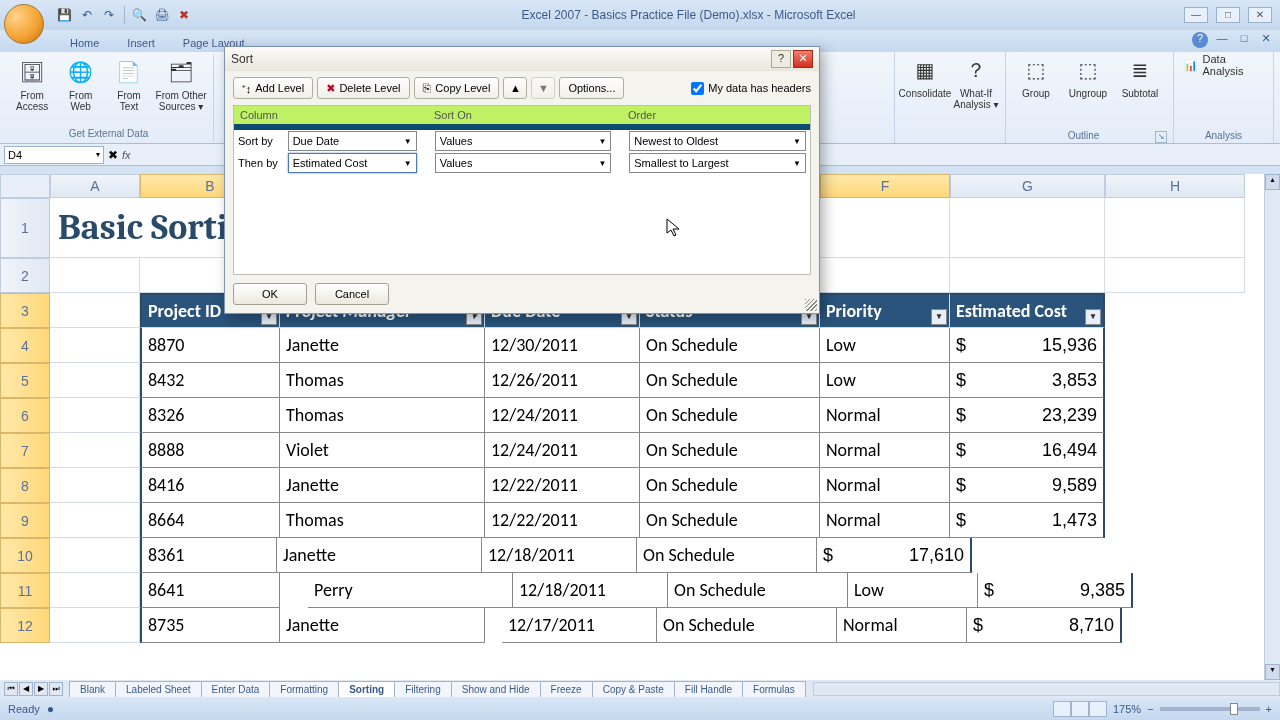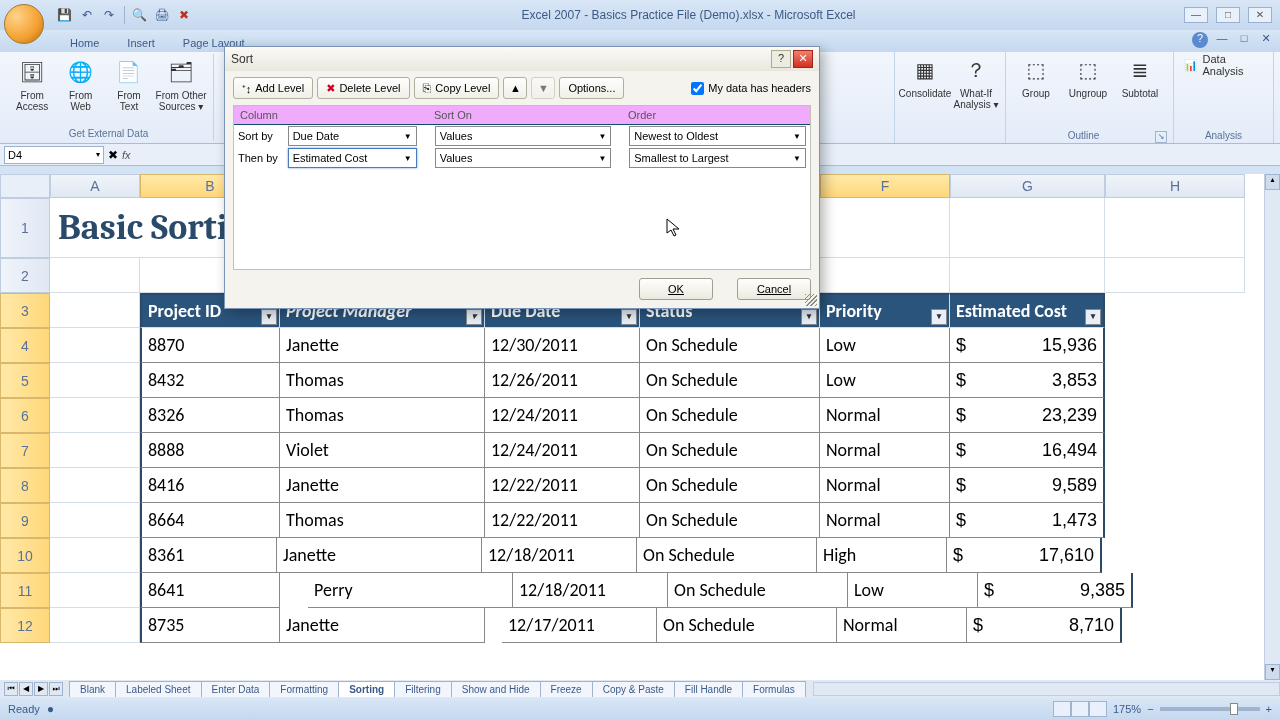--- a/index.html
+++ b/index.html
@@ -64,29 +64,29 @@
 .dlg-title-text { flex: 1; }
 .dlg-title-btn { width: 20px; height: 18px; border: 1px solid #b0a98e; margin-left: 2px; text-align: center; font-size: 11px; line-height: 15px; }
 .dlg-close { background: linear-gradient(#f08070,#d03020); color: #fff; border-color: #a02818; }
 .dlg-help { background: #edece3; }
 .dlg-toolbar { padding: 6px 8px; display: flex; gap: 4px; align-items: center; }
 .dlg-btn { height: 22px; padding: 0 8px; border: 1px solid #b0b0a0; background: linear-gradient(#fefefe,#f0efe8); border-radius: 3px; font-size: 11px; display: flex; align-items: center; gap: 4px; }
 .dlg-arrow { width: 24px; justify-content: center; }
 .dlg-check { margin-left: auto; display: flex; align-items: center; gap: 4px; font-size: 11px; }
 .dlg-check input { width: 13px; height: 13px; }
 .dlg-grid { margin: 0 8px; border: 1px solid #c0c0b8; background: #fff; }
-.dlg-headrow { display: flex; background: #f0abfc; border-bottom: 1px solid #0c4a6e; }
+.dlg-headrow { display: flex; background: #bef264; border-bottom: 6px solid #0c4a6e; }
 .dlg-headcell { font-size: 11px; padding: 3px 6px; color: #555; }
 .dlg-row { display: flex; padding: 1px 4px; gap: 4px; align-items: center; }
 .dlg-lbl { font-size: 11px; width: 46px; }
 .dlg-select { height: 20px; border: 1px solid #888; background: #fff; font-size: 11px; padding: 0 4px; display: flex; align-items: center; justify-content: space-between; position: relative; }
 .dlg-select.hl { border: 1px solid #4a7ac0; box-shadow: 0 0 2px #6a9ae0; }
 .dlg-select .caret { font-size: 8px; }
 .dlg-spacer { height: 100px; background: #fff; }
-.dlg-footer { display: flex; justify-content: flex-end; gap: 24px; padding: 8px; text-decoration: underline; }
+.dlg-footer { display: flex; justify-content: flex-start; gap: 8px; padding: 8px; }
 .dlg-fbtn { width: 74px; height: 22px; border: 1px solid #a0a090; background: linear-gradient(#fefefe,#eceade); border-radius: 3px; font-size: 11px; }
 .resize-grip { position: absolute; right: 2px; bottom: 2px; width: 12px; height: 12px; background: repeating-linear-gradient(135deg,#888 0 1px,transparent 1px 3px); }
 
 
 .sheet-tabs { position: absolute; left: 0; right: 0; bottom: 22px; height: 18px; background: #e0e8f3; display: flex; align-items: center; padding-left: 4px; font-size: 10px; }
 .tab-nav { display: flex; gap: 1px; margin-right: 6px; }
 .tab-nav span { width: 14px; height: 14px; border: 1px solid #a0b4cf; text-align: center; line-height: 11px; font-size: 8px; }
 .sheet-tab { padding: 2px 10px; background: #f2f6fc; border: 1px solid #a0b4cf; border-bottom: none; margin-right: -1px; color: #3a5a8a; }
 .sheet-tab.active { background: #ffffff; font-weight: bold; }
 .hscroll { flex: 1; margin-left: 8px; height: 14px; background: #e0e8f3; border: 1px solid #c0cde0; }
@@ -346,21 +346,20 @@
           <span class="dollar">$</span>
           <span class="amount">1,473</span>
         </div>
       </div>
       <div class="row" style="height: 35px;">
         <div class="cell" style="width: 90px; height: 35px;"></div>
         <div class="cell td" style="width: 137px; height: 35px; border-left: 2px solid rgb(42, 74, 106);">8361</div>
         <div class="cell td" style="width: 205px; height: 35px;">Janette</div>
         <div class="cell td" style="width: 155px; height: 35px;">12/18/2011</div>
         <div class="cell td" style="width: 180px; height: 35px;">On Schedule</div>
-        <div class="cell td" style="width: 130px; height: 35px;">High</div>
         <div class="cell td currency" style="width: 155px; height: 35px; border-right: 2px solid rgb(42, 74, 106);">
           <span class="dollar">$</span>
           <span class="amount">17,610</span>
         </div>
       </div>
       <div class="row" style="height: 35px;">
         <div class="cell" style="width: 90px; height: 35px;"></div>
         <div class="cell td" style="width: 140px; height: 35px; border-left: 2px solid rgb(42, 74, 106);">8641</div>
         <div class="cell td" style="width: 205px; height: 35px; margin-left: 28px;">Perry</div>
         <div class="cell td" style="width: 155px; height: 35px;">12/18/2011</div>

